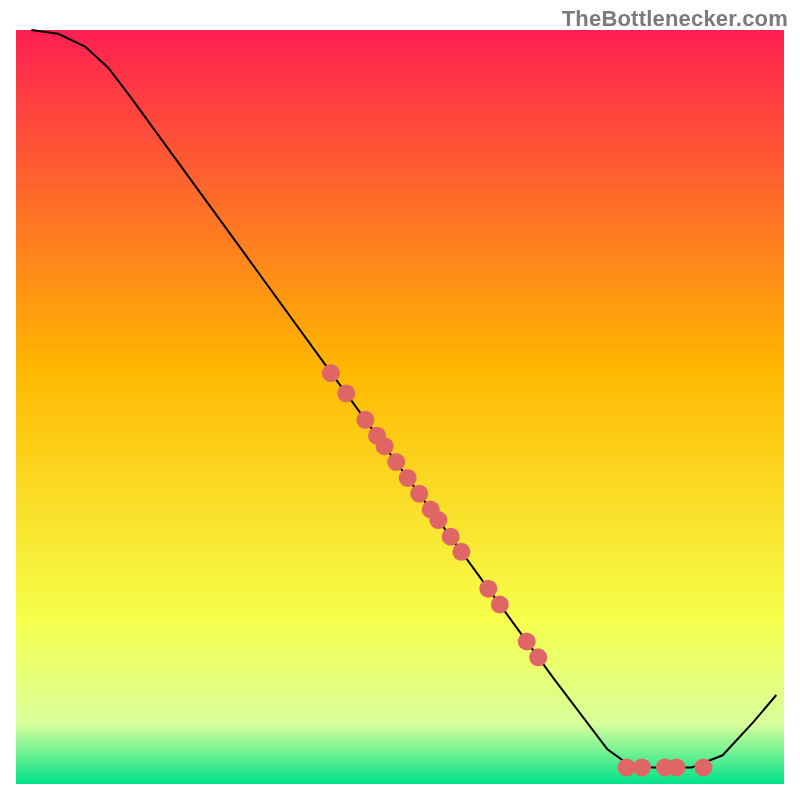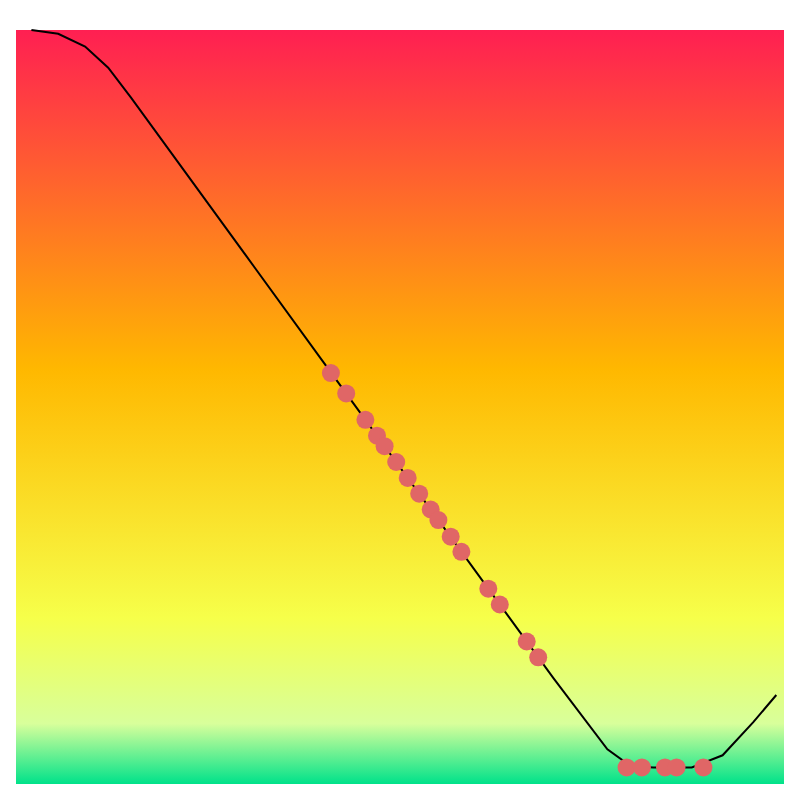--- a/index.html
+++ b/index.html
@@ -27,20 +27,21 @@
     z-index: 5;
   }
   svg {
     display: block;
   }
 </style>
 </head>
 <body>
 
 <div class="chart-wrap">
+  <div class="watermark">TheBottlenecker.com</div>
 
   <svg id="chart-svg" width="800" height="800" viewBox="0 0 800 800">
     <defs>
       <linearGradient id="bg-grad" x1="0" y1="0" x2="0" y2="1">
         <stop id="g0" offset="0%" stop-color="#ff1f52"></stop>
         <stop id="g1" offset="45%" stop-color="#ffb800"></stop>
         <stop id="g2" offset="78%" stop-color="#f6ff4a"></stop>
         <stop id="g3" offset="92%" stop-color="#d8ff9b"></stop>
         <stop id="g4" offset="100%" stop-color="#00e28a"></stop>
       </linearGradient>

